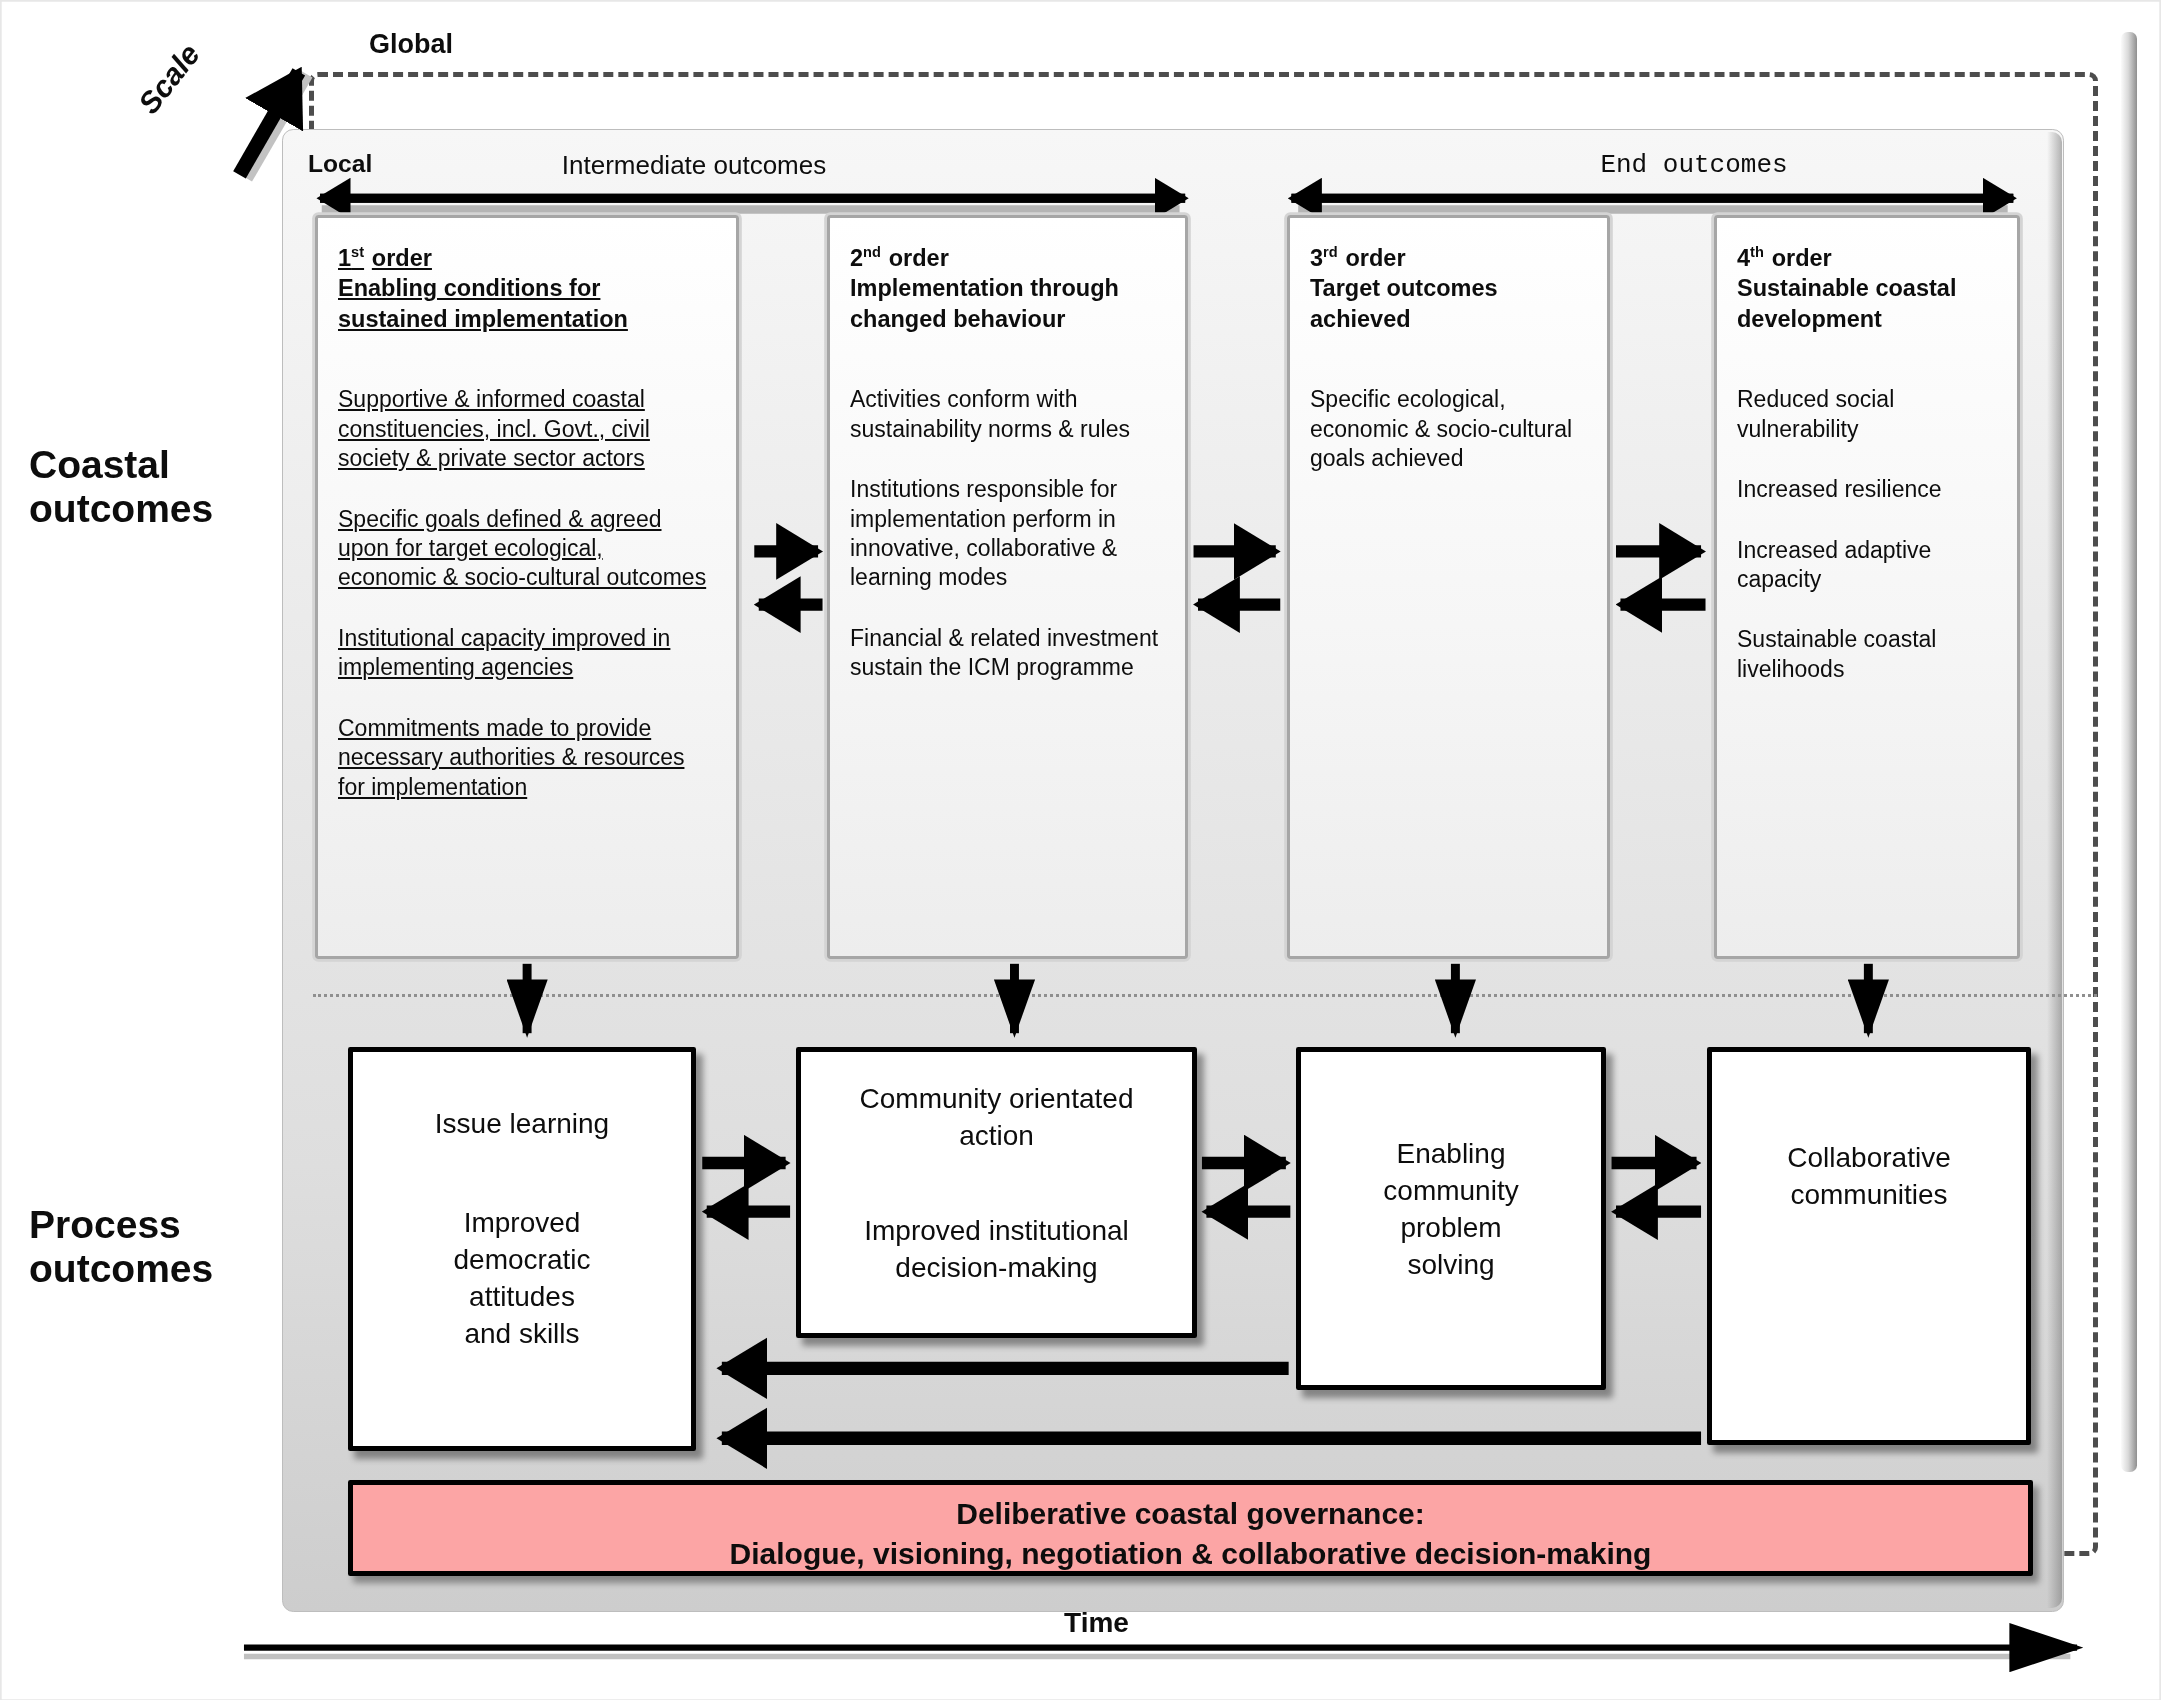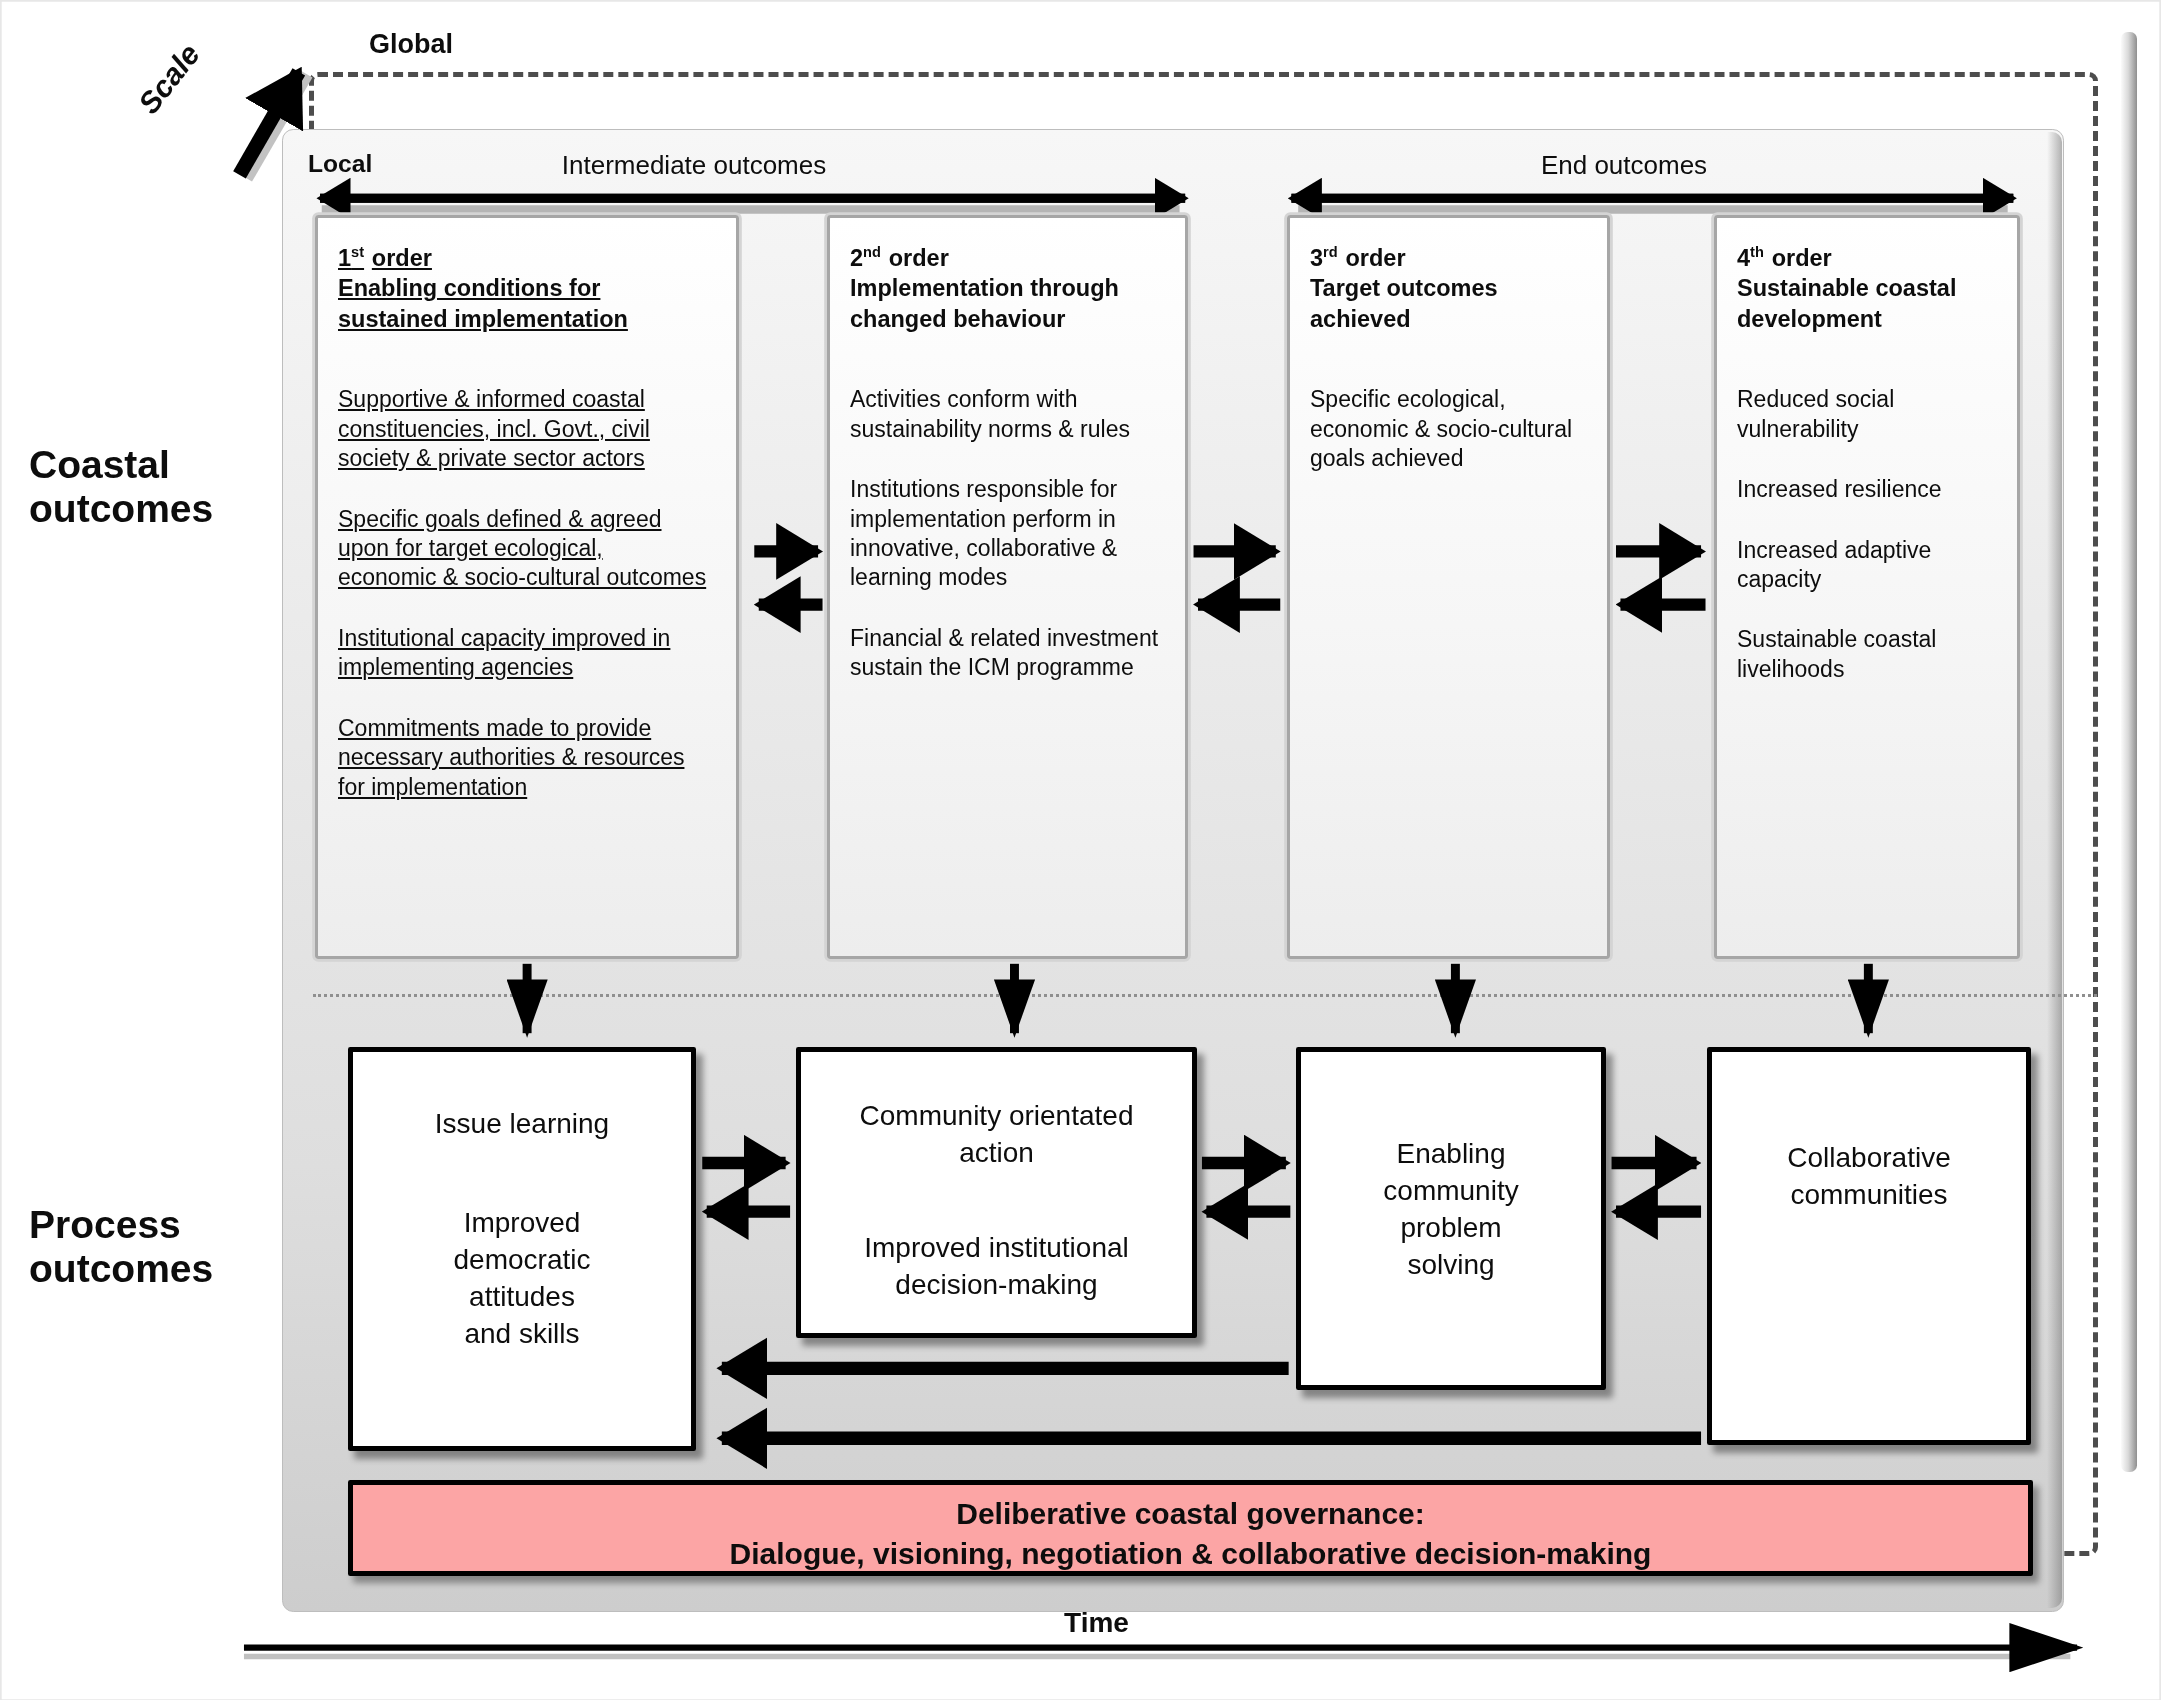--- a/index.html
+++ b/index.html
@@ -33,21 +33,21 @@
   
   svg.arrows{position:absolute;left:0;top:0;z-index:4;pointer-events:none;}
   
   .lbl{position:absolute;z-index:5;}
   .global-lbl{left:369px;top:29px;font-size:27px;font-weight:bold;}
   .scale-lbl{left:130px;top:62px;font-size:30px;font-weight:bold;font-style:italic;
     transform:rotate(-52deg);transform-origin:center;}
   .local-lbl{left:308px;top:150px;font-size:24.6px;font-weight:bold;}
   .hdr{font-size:26px;text-align:center;width:560px;top:150px;}
   .hdr-int{left:414px;}
-  .hdr-end{left:1344px;}
+  .hdr-end{left:1414px;font-family:Liberation Mono, monospace;}
   .row-lbl{left:29px;width:246px;font-size:39px;font-weight:bold;line-height:1.14;}
   .row-coastal{top:443px;}
   .row-process{top:1197px;margin-top:6px;}
   .time-lbl{left:257px;top:1607px;width:1679px;text-align:center;font-size:28px;font-weight:bold;}
   
   .cbox{
     position:absolute;top:215px;height:744px;box-sizing:border-box;z-index:5;
     background:linear-gradient(180deg,#ffffff 0%,#f6f6f6 55%,#ededed 100%);
     border:3.9px solid #a6a6a6;border-radius:3.4px;box-shadow:0 0 0 2.8px #d4d4d4;
     padding:24.6px 20px;
@@ -69,21 +69,21 @@
     text-align:center;
   }
   .pbox p{font-size:28px;line-height:1.32;margin:0 auto;}
   .pbox p:empty{display:none;}
   .pbox1{left:348px;width:348px;height:404px;}
   .pbox2{left:796px;width:401px;height:291px;}
   .pbox3{left:1296px;width:310px;height:343px;}
   .pbox4{left:1707px;width:324px;height:398px;}
   .pbox1 .p1{padding-top:54px;}
   .pbox1 .p2{padding-top:62px;max-width:151px;}
-  .pbox2 .p1{padding-top:46px;max-width:313px;}
+  .pbox2 .p1{padding-top:29px;max-width:313px;}
   .pbox2 .p2{padding-top:58px;max-width:319px;}
   .pbox3 .p1{padding-top:84px;max-width:196px;}
   .pbox4 .p1{padding-top:88px;max-width:185px;}
   
   .gov{
     position:absolute;left:348px;top:1480px;width:1685px;height:96px;box-sizing:border-box;z-index:5;
     background:#fca5a5;border:5.6px solid #000;border-radius:2.2px;box-shadow:5.6px 6.7px 6.7px rgba(0,0,0,.35);
     text-align:center;padding-top:9px;
   }
   .gov div{font-size:30px;font-weight:bold;line-height:1.32;}

